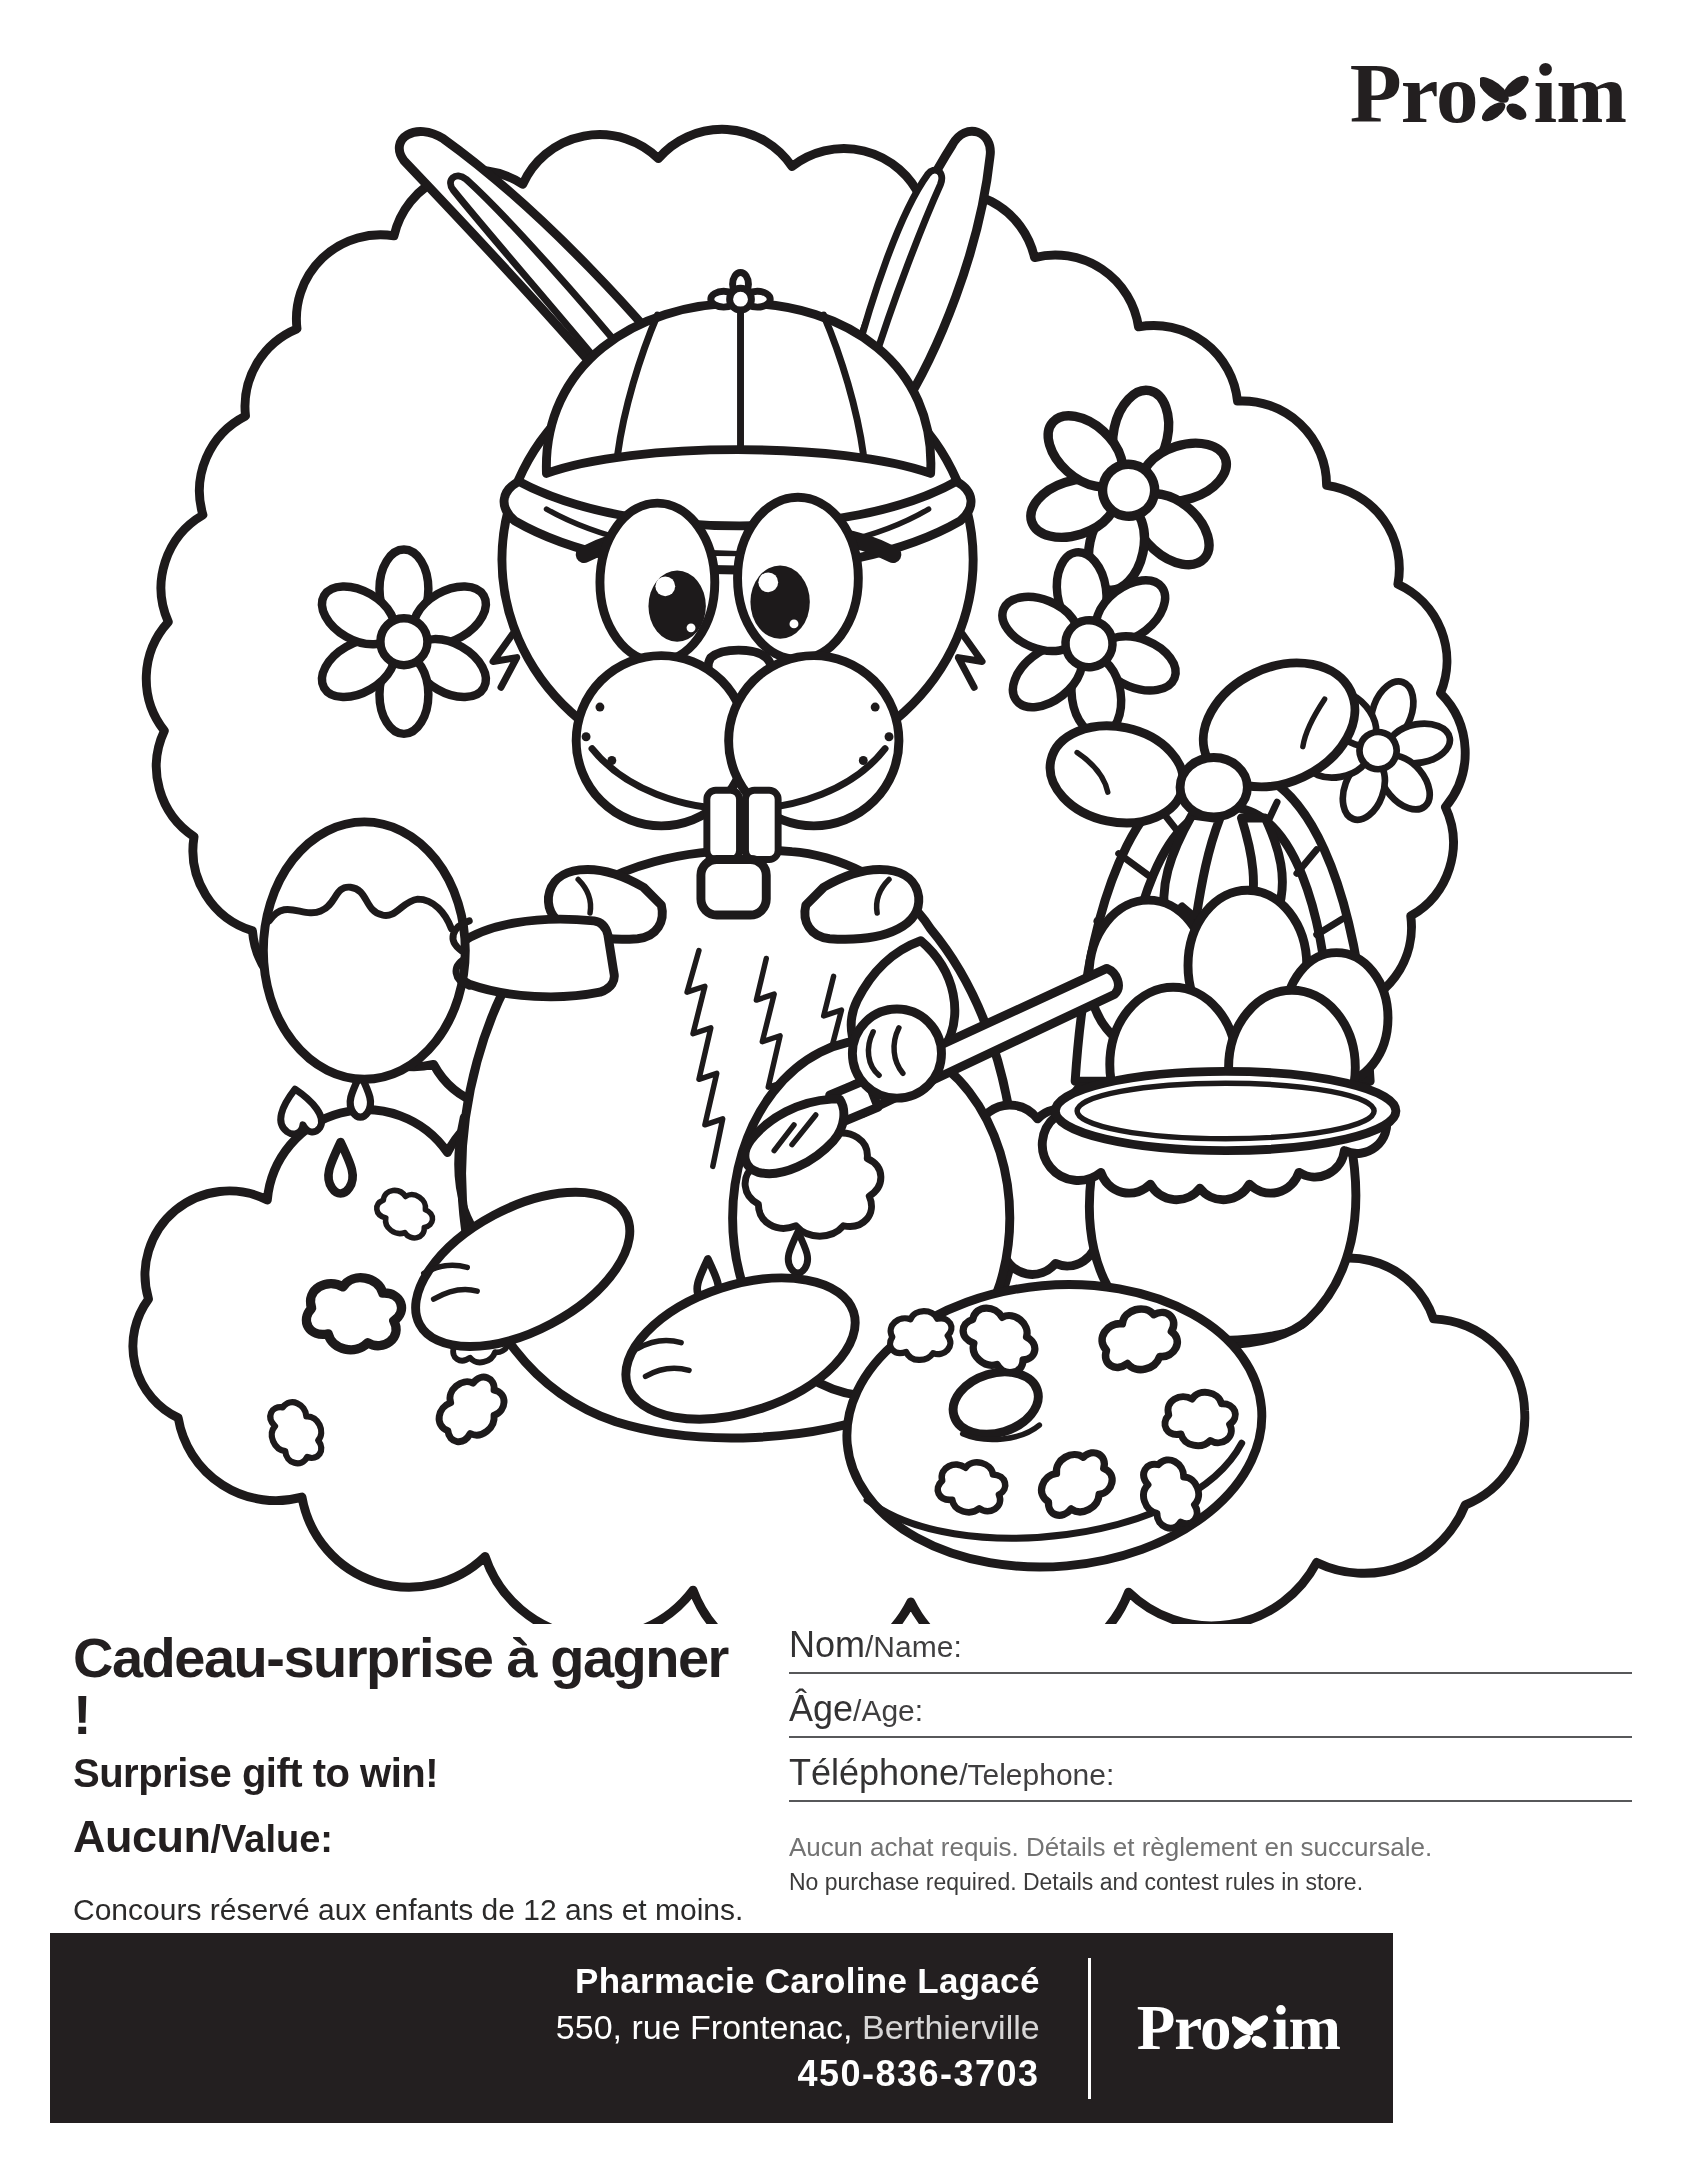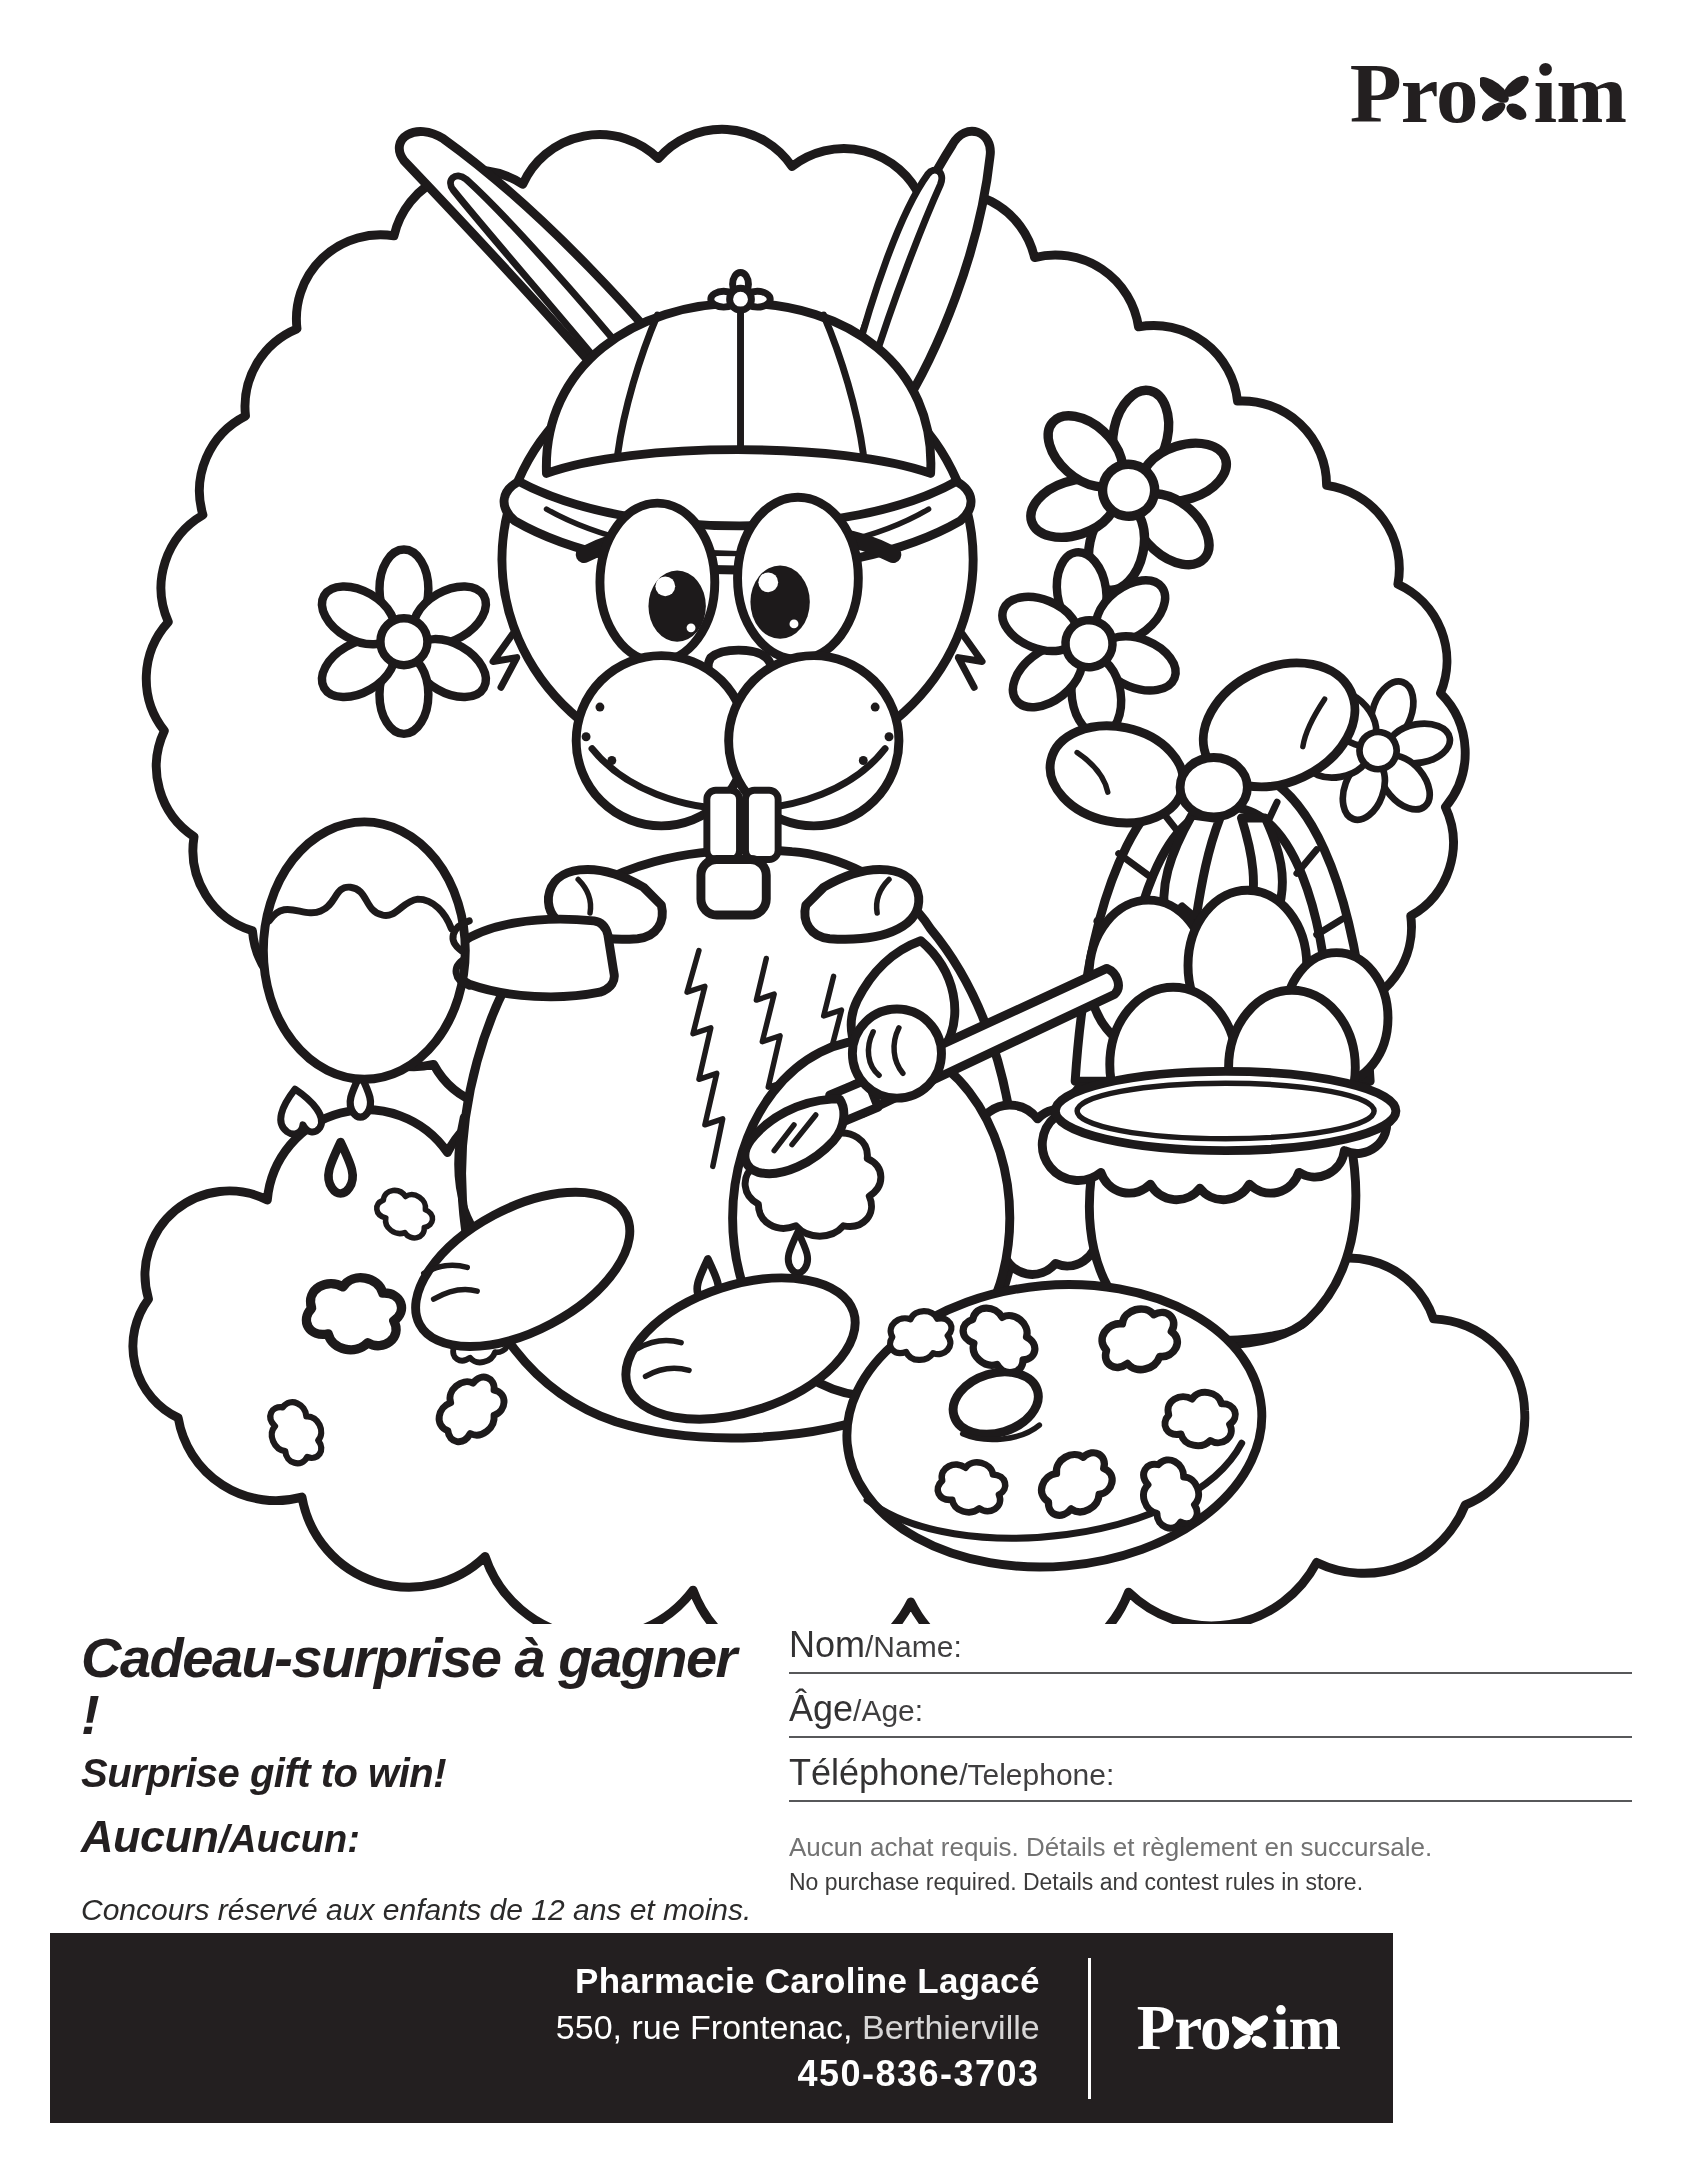--- a/index.html
+++ b/index.html
@@ -16,21 +16,21 @@
   .tn{fill:none;stroke:#1d1a1b;stroke-width:5.5;stroke-linecap:round;stroke-linejoin:round;}
   .ink{fill:#1d1a1b;stroke:none;}
   .brow{fill:none;stroke:#1d1a1b;stroke-width:17;stroke-linecap:round;}
   
   .logo{display:flex;align-items:baseline;font-family:"Liberation Serif",serif;font-weight:700;letter-spacing:-1px;}
   .logo-x{width:.60em;height:.82em;margin:0 .03em;align-self:flex-end;}
   .logo-x .petal{fill:currentColor;}
   .logo-header{position:absolute;top:51px;right:57px;font-size:85px;color:#231f20;line-height:1;}
   .logo-footer{font-size:63px;color:#ffffff;line-height:1;}
   
-  .promo{position:absolute;left:81px;top:1629px;width:673px;font-style:italic;}
+  .promo{position:absolute;left:73px;top:1629px;width:673px;}
   .promo h1{margin:0;font-size:56px;line-height:57px;font-weight:700;letter-spacing:-1.5px;}
   .promo h2{margin:8px 0 0 0;font-size:40px;line-height:44px;font-weight:700;letter-spacing:-0.5px;}
   .value-line{margin:38px 0 0 0;font-weight:400;}
   .value-line .big{font-size:44px;}
   .value-line .small{font-size:36px;}
   .draw-line{margin:16px 0 0 0;font-weight:700;}
   .draw-line .big{font-size:45px;letter-spacing:-0.5px;}
   .draw-line .small{font-size:38px;}
   .elig-fr{margin:30px 0 0 0;font-size:30px;color:#2b2a2a;}
   .elig-en{margin:8px 0 0 0;font-size:26px;color:#3c3b3b;}
@@ -261,21 +261,21 @@
       <ellipse class="petal" transform="rotate(-38 40 22)" cx="40" cy="22" rx="16" ry="7.5"></ellipse>
       <ellipse class="petal" transform="rotate(-36 15 50)" cx="15" cy="50" rx="15" ry="7"></ellipse>
       <ellipse class="petal" transform="rotate(32 40 50)" cx="40" cy="50" rx="12" ry="7.5"></ellipse>
     </svg>
     <span>im</span>
   </div>
 
   <section class="promo">
     <h1>Cadeau-surprise à gagner !</h1>
     <h2>Surprise gift to win!</h2>
-    <p class="draw-line"><span class="big">Aucun</span><span class="small">/Aucun:</span></p>
+    <p class="draw-line"><span class="big">Aucun</span><span class="small">/Value:</span></p>
     <p class="elig-fr">Concours réservé aux enfants de 12 ans et moins.</p>
     <p class="elig-en">Contest reserved for children 12 and under.</p>
   </section>
 
   <section class="form">
     <div class="field">
       <div class="labels"><span class="lf">Nom</span><span class="le">/Name:</span></div>
       <div class="write-line"></div>
     </div>
     <div class="field">

